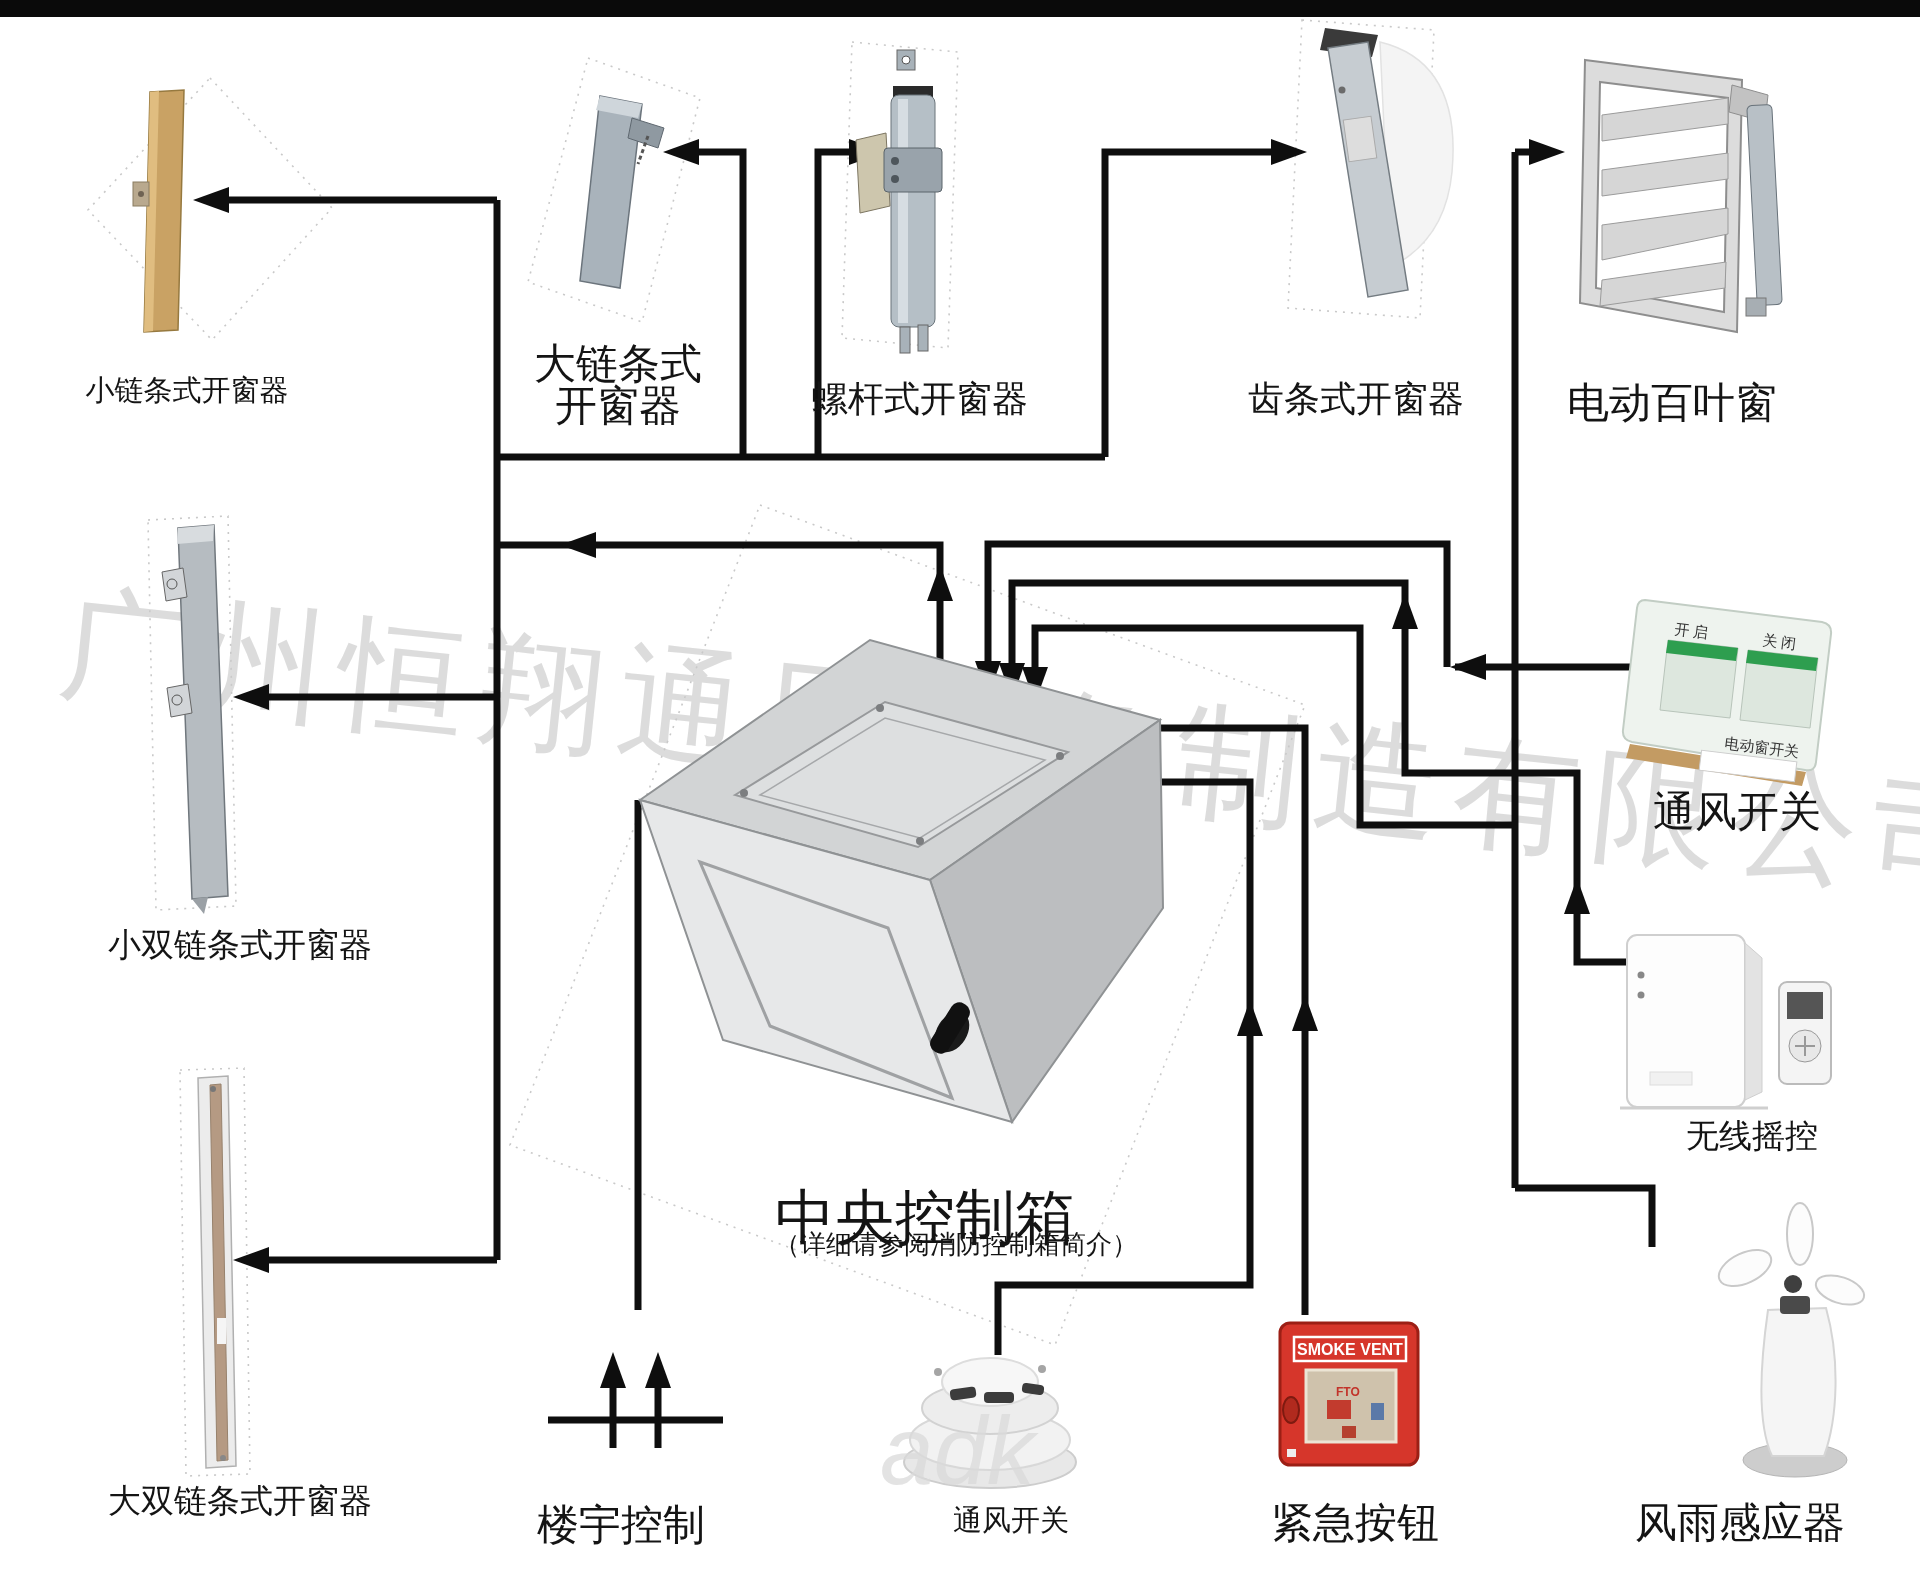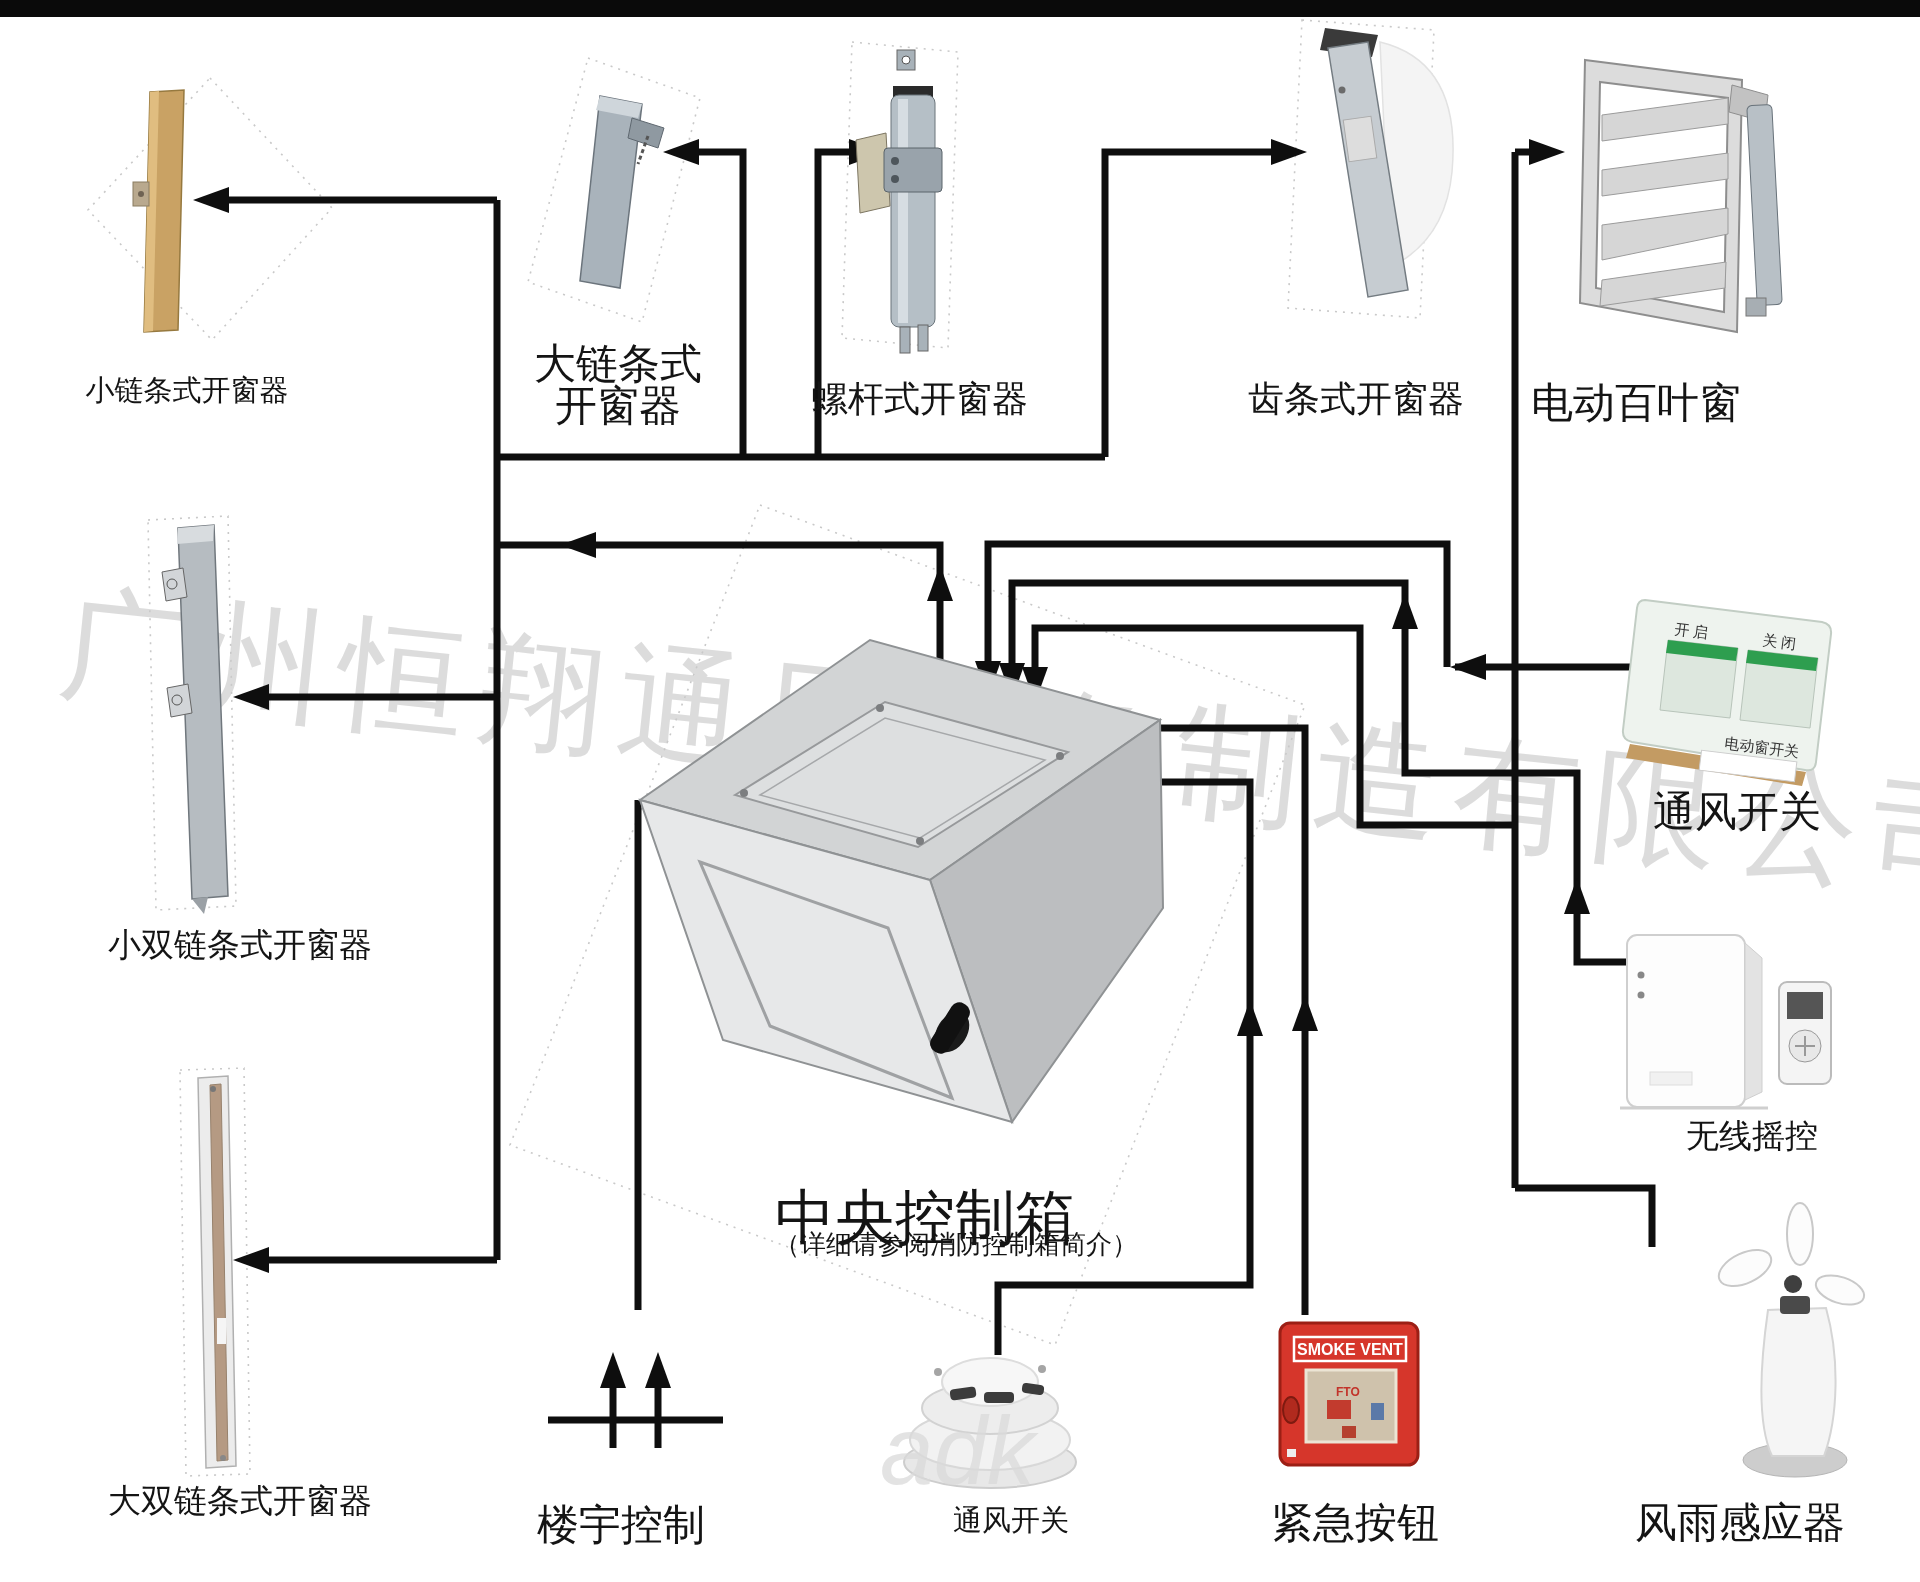--- a/index.html
+++ b/index.html
@@ -229,21 +229,21 @@
       <ellipse cx="1291" cy="1410" rx="8" ry="13" fill="#b12a1e" stroke="#7e1a10" stroke-width="2"></ellipse>
       <rect x="1287" y="1449" width="9" height="8" fill="#eeeeee"></rect>
     </g>
   </svg>
 
   <div class="lbl lbl-40" style="left:187px;top:375px;">小链条式开窗器</div>
   <div class="lbl lbl-42" style="left:618px;top:342px;">大链条式</div>
   <div class="lbl lbl-42" style="left:618px;top:384px;">开窗器</div>
   <div class="lbl lbl-36" style="left:920px;top:380px;">螺杆式开窗器</div>
   <div class="lbl lbl-36" style="left:1356px;top:380px;">齿条式开窗器</div>
-  <div class="lbl lbl-42" style="left:1636px;top:381px;">电动百叶窗</div>
+  <div class="lbl lbl-42" style="left:1672px;top:381px;">电动百叶窗</div>
   <div class="lbl lbl-44" style="left:240px;top:928px;">小双链条式开窗器</div>
   <div class="lbl lbl-44" style="left:240px;top:1468px;margin-top:16px;">大双链条式开窗器</div>
   <div class="lbl lbl-50" style="left:925px;top:1186px;">中央控制箱</div>
   <div class="lbl lbl-26" style="left:928px;top:1231px;margin-left:28px;">（详细请参阅消防控制箱简介）</div>
   <div class="lbl lbl-42" style="left:1737px;top:790px;">通风开关</div>
   <div class="lbl lbl-44" style="left:1752px;top:1119px;">无线摇控</div>
   <div class="lbl lbl-42" style="left:1740px;top:1501px;">风雨感应器</div>
   <div class="lbl lbl-42" style="left:580px;top:1503px;margin-left:41px;">楼宇控制</div>
   <div class="lbl lbl-40" style="left:1011px;top:1505px;">通风开关</div>
   <div class="lbl lbl-42" style="left:1355px;top:1501px;">紧急按钮</div>

